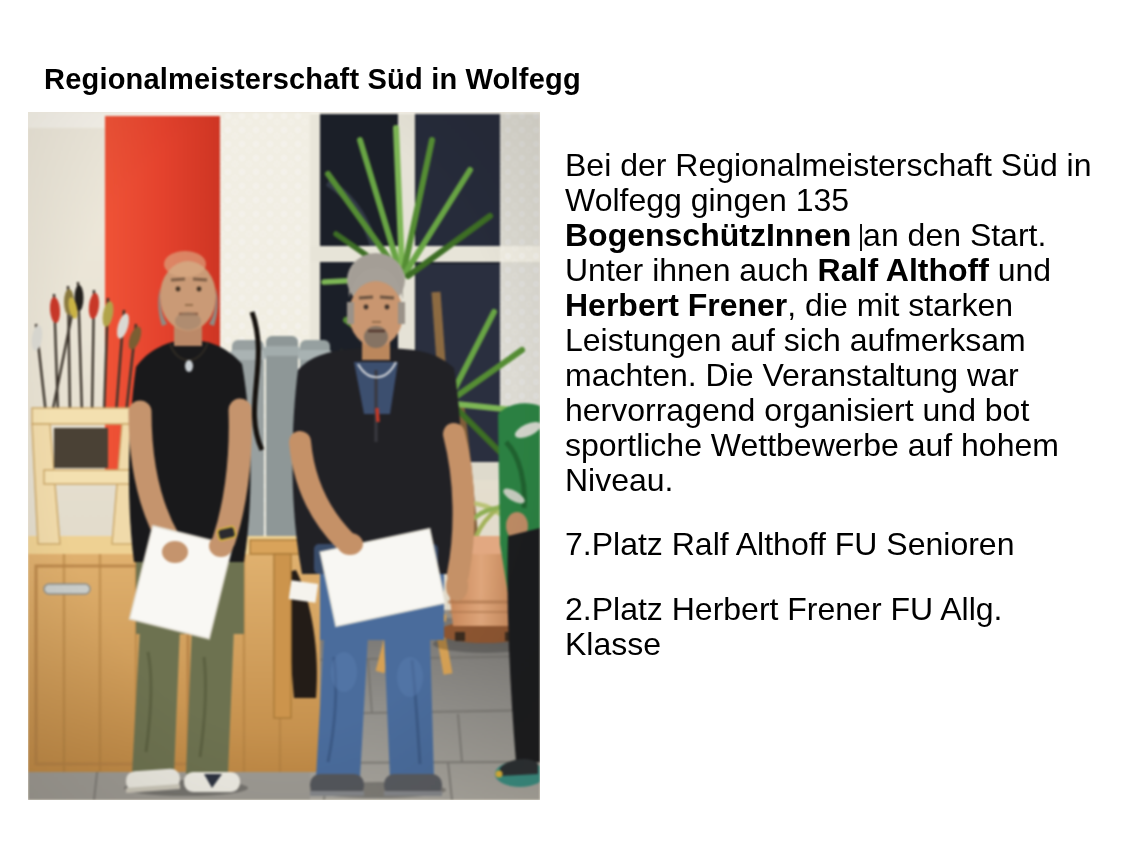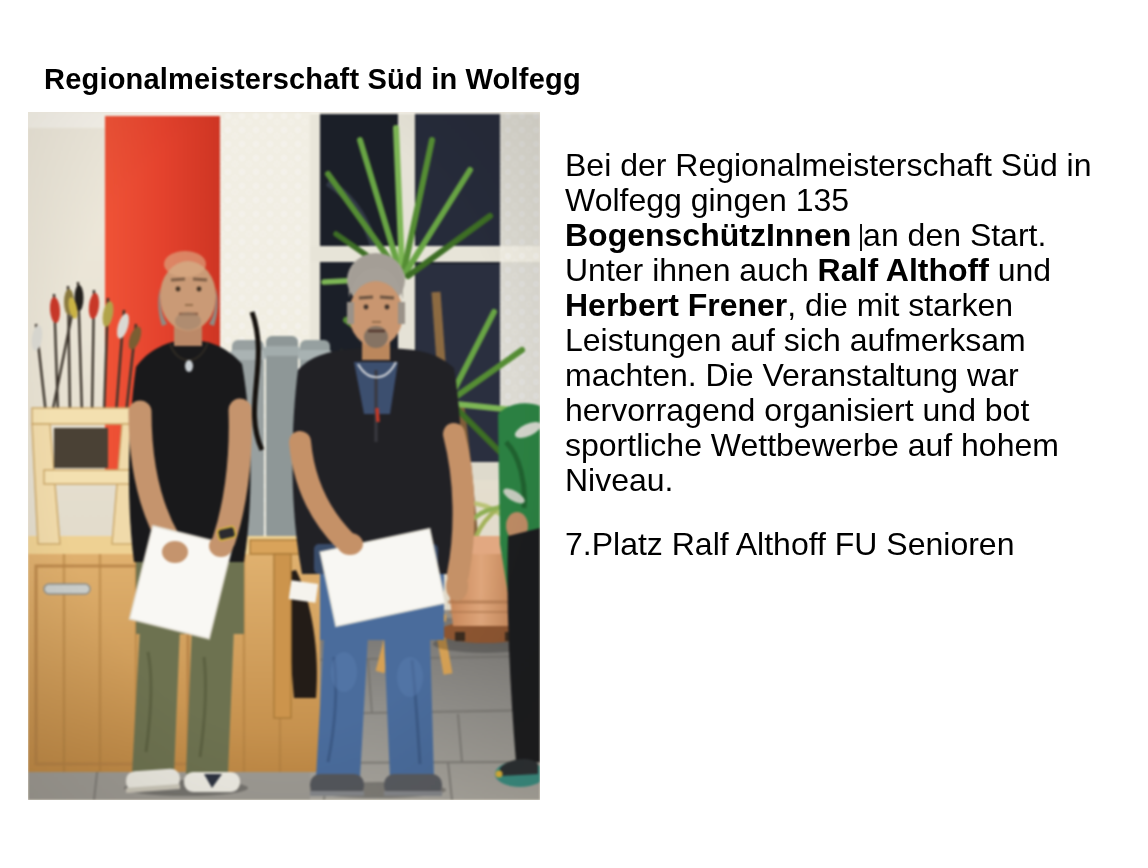--- a/index.html
+++ b/index.html
@@ -320,14 +320,15 @@
   </g>
 
   <rect x="0" y="0" width="512" height="688" fill="url(#vig)"></rect>
 </svg>
 </div>
 
 <div class="article">
   <p class="para"><span>Bei der Regionalmeisterschaft Süd in Wolfegg gingen 135 </span><span class="b">BogenschützInnen</span><span> </span><span class="caret"></span><span>an den Start. Unter ihnen auch </span><span class="b">Ralf Althoff</span><span> und </span><span class="b">Herbert Frener</span><span>, die mit starken Leistungen auf sich aufmerksam machten. Die Veranstaltung war hervorragend organisiert und bot sportliche Wettbewerbe auf hohem Niveau.</span></p>
   <div>
       <p class="result">7.Platz Ralf Althoff FU Senioren</p>
+      <p class="result">2.Platz Herbert Frener FU Allg. Klasse</p>
     </div>
 </div>
 
 </body></html>

